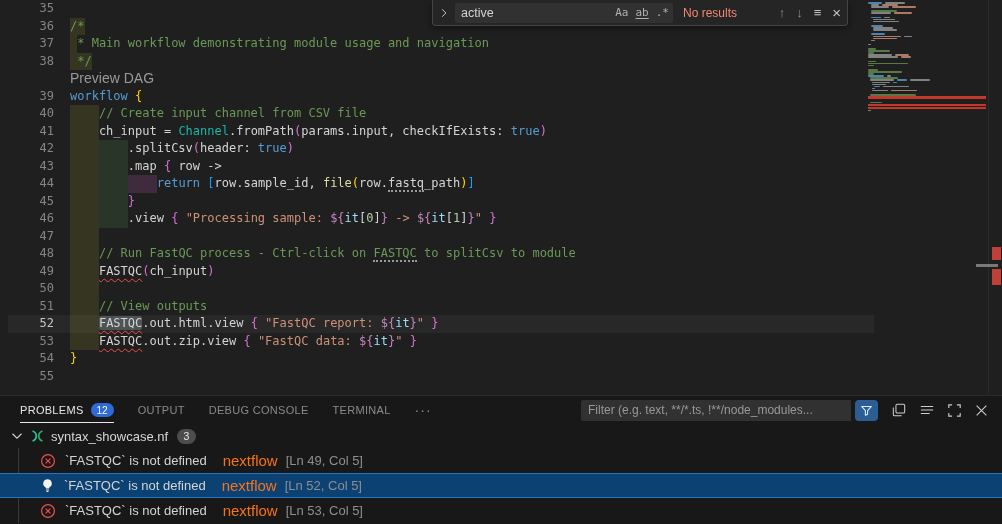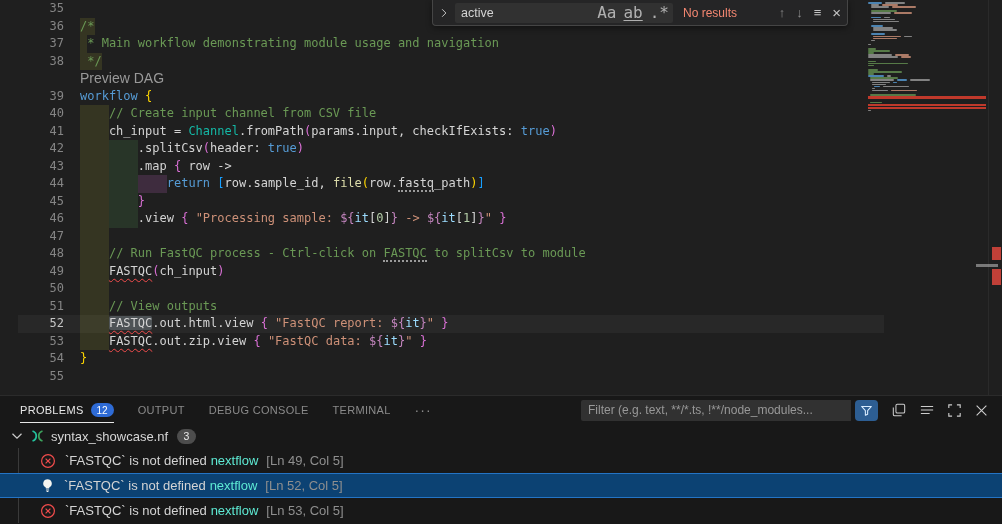--- a/index.html
+++ b/index.html
@@ -1,20 +1,20 @@
 <!DOCTYPE html>
 <html><head>
 <meta charset="utf-8">
 <style>
   html,body{margin:0;padding:0;background:#1f1f1f;}
   body{width:1002px;height:524px;overflow:hidden;position:relative;
        font-family:"Liberation Sans","DejaVu Sans",sans-serif;color:#cccccc;
        -webkit-font-smoothing:antialiased;}
   
-  #editor{position:absolute;left:18px;top:0;width:866px;height:395px;overflow:hidden;}
+  #editor{position:absolute;left:8px;top:0;width:866px;height:395px;overflow:hidden;}
   .code-line{display:flex;height:17.5px;line-height:17.5px;white-space:pre;
              font-family:"DejaVu Sans Mono","Liberation Mono",monospace;font-size:12px;position:relative;}
   .code-line.cur{background:#282828;}
   .gutter{width:46px;flex:none;text-align:right;color:#858585;font-size:12px;}
   .cur .gutter{color:#c6c6c6;}
   .lbody{position:relative;margin-left:16px;flex:1;}
   .tint{position:absolute;top:0;width:29px;height:100%;pointer-events:none;}
   .t1{background:rgba(255,255,64,.10);}
   .t2{background:rgba(127,255,127,.10);}
   .t3{background:rgba(255,127,255,.14);}
@@ -37,21 +37,21 @@
   .rmark{position:absolute;background:#c04038;}
   .rcursor{position:absolute;background:rgba(170,170,170,.65);}
   
   #find{position:absolute;left:432px;top:0;width:416px;height:26px;background:#252526;
         border:1px solid #454545;border-top:none;border-radius:0 0 4px 4px;
         box-shadow:0 2px 6px rgba(0,0,0,.45);display:flex;align-items:center;padding:0 6px;box-sizing:border-box;z-index:20;}
   .f-chev{width:16px;flex:none;color:#c5c5c5;cursor:pointer;display:flex;align-items:center;}
   .f-input{width:218px;height:20px;background:#313131;border-radius:2px;display:flex;align-items:center;
            padding:0 4px 0 6px;box-sizing:border-box;font-size:12.5px;color:#d4d4d4;}
   .f-query{flex:1;}
-  .f-toggle{font-size:16px;color:#b0b0b0;margin-left:7px;cursor:pointer;
+  .f-toggle{font-size:11px;color:#b0b0b0;margin-left:7px;cursor:pointer;
             font-family:"DejaVu Sans Mono",monospace;}
   .f-toggle.u{text-decoration:underline;text-underline-offset:2px;}
   .f-results{font-size:12px;color:#f48771;margin-left:10px;flex:1;}
   .f-ico{color:#8f8f8f;font-size:13px;margin-left:11px;cursor:pointer;}
   .f-ico.lit{color:#c5c5c5;}
   
   #panel{position:absolute;left:0;top:395px;width:1002px;height:129px;background:#181818;
          border-top:1px solid #2b2b2b;box-sizing:border-box;}
   #panel-head{height:28px;display:flex;align-items:center;padding-left:20px;}
   .ptab{font-size:11px;letter-spacing:.3px;color:#8a8a8a;margin-right:24px;height:27px;
@@ -69,21 +69,21 @@
               display:flex;align-items:center;justify-content:center;cursor:pointer;}
   .pa-ico{margin-left:14px;color:#cccccc;cursor:pointer;display:flex;align-items:center;}
   
   #tree{position:relative;}
   #file-row{height:24px;display:flex;align-items:center;padding-left:11px;cursor:pointer;}
   #file-name{font-size:13px;color:#d7d7d7;margin-left:6px;}
   .cntbadge{background:#4d4d4d;color:#e8e8e8;font-size:10.5px;border-radius:9px;padding:1.5px 6.5px;margin-left:9px;}
   .prow{height:25px;display:flex;align-items:center;padding-left:40px;cursor:pointer;position:relative;box-sizing:border-box;}
   .prow.sel{background:#0c4273;border-top:1px solid #2474c5;border-bottom:1px solid #2474c5;}
   .pmsg{font-size:13px;color:#d4d4d4;margin-left:9px;}
-  .psrc{font-size:13px;color:#5eead4;margin-left:4px;}
+  .psrc{font-size:15px;color:#f97316;margin-left:16px;}
   .ploc{font-size:13px;color:#8f8f8f;margin-left:8px;}
   #guide{position:absolute;left:18px;top:24px;bottom:0;width:1px;background:#3a3a3a;}
   svg{display:block;}
 </style>
 </head>
 <body>
 
 <div id="editor">
     <div class="code-line"><span class="gutter">35</span><div class="lbody"></div></div>
     <div class="code-line"><span class="gutter">36</span><div class="lbody"><div class="tint t1" style="left: 0px; width: 14.5px;"></div><span class="tok cm">/*</span></div></div>

